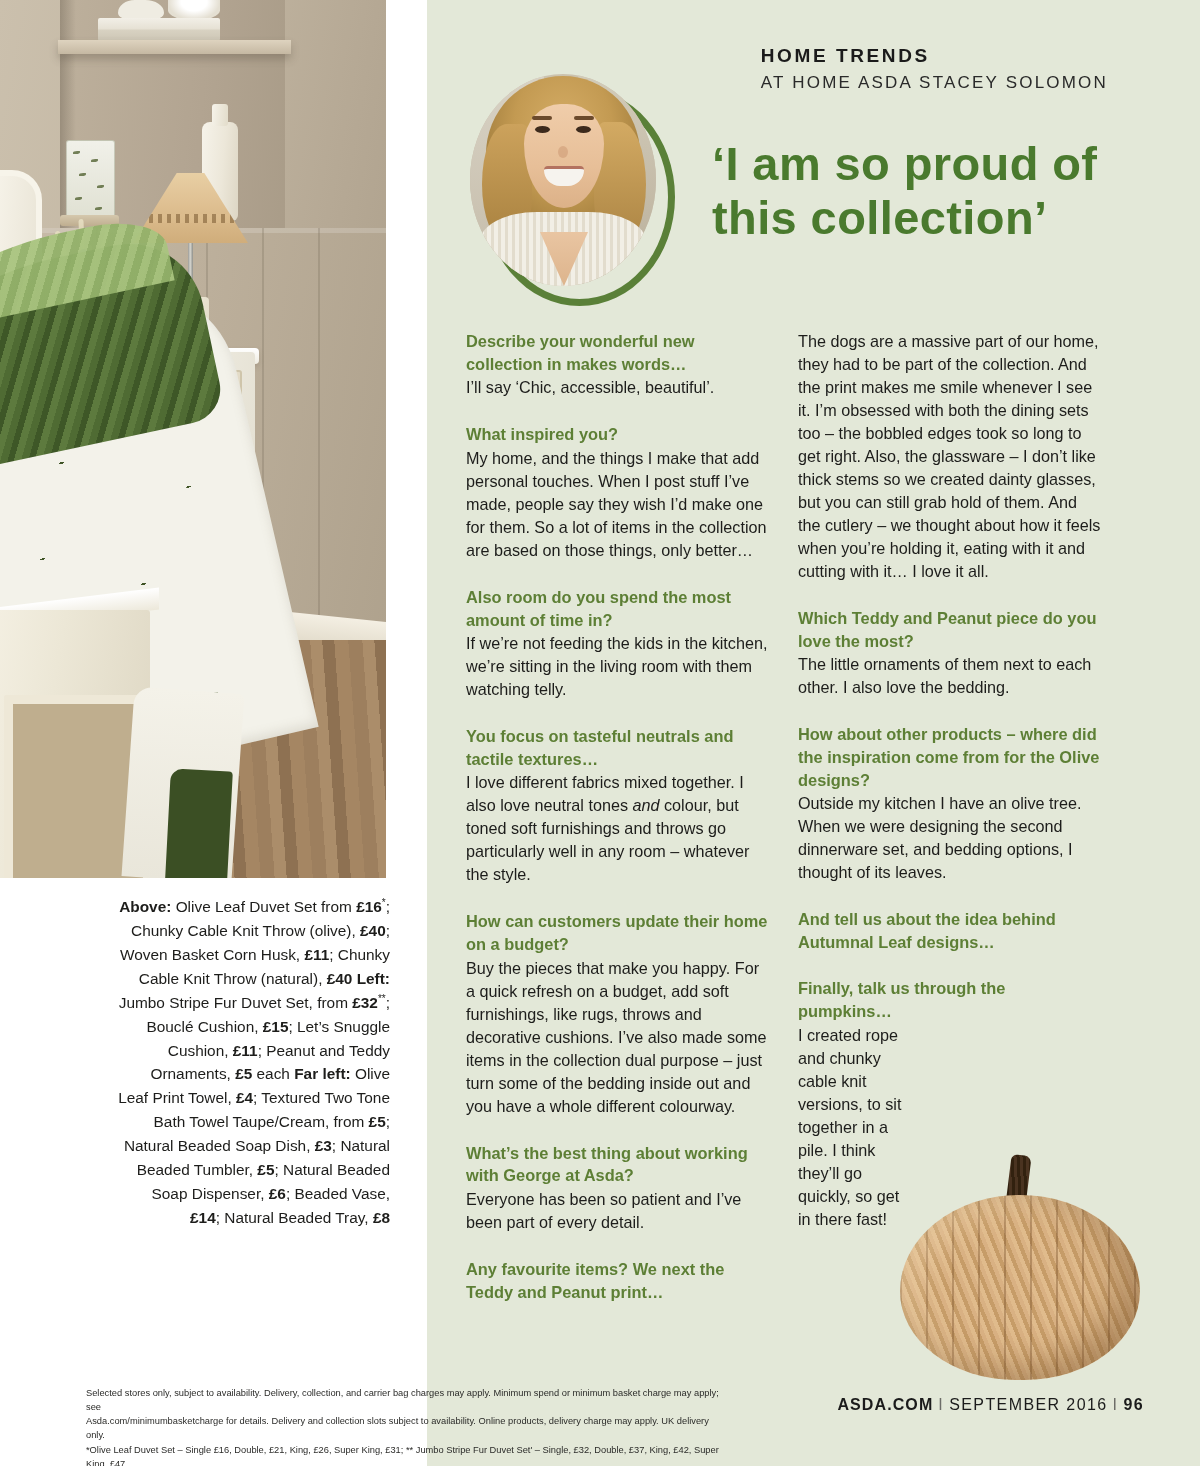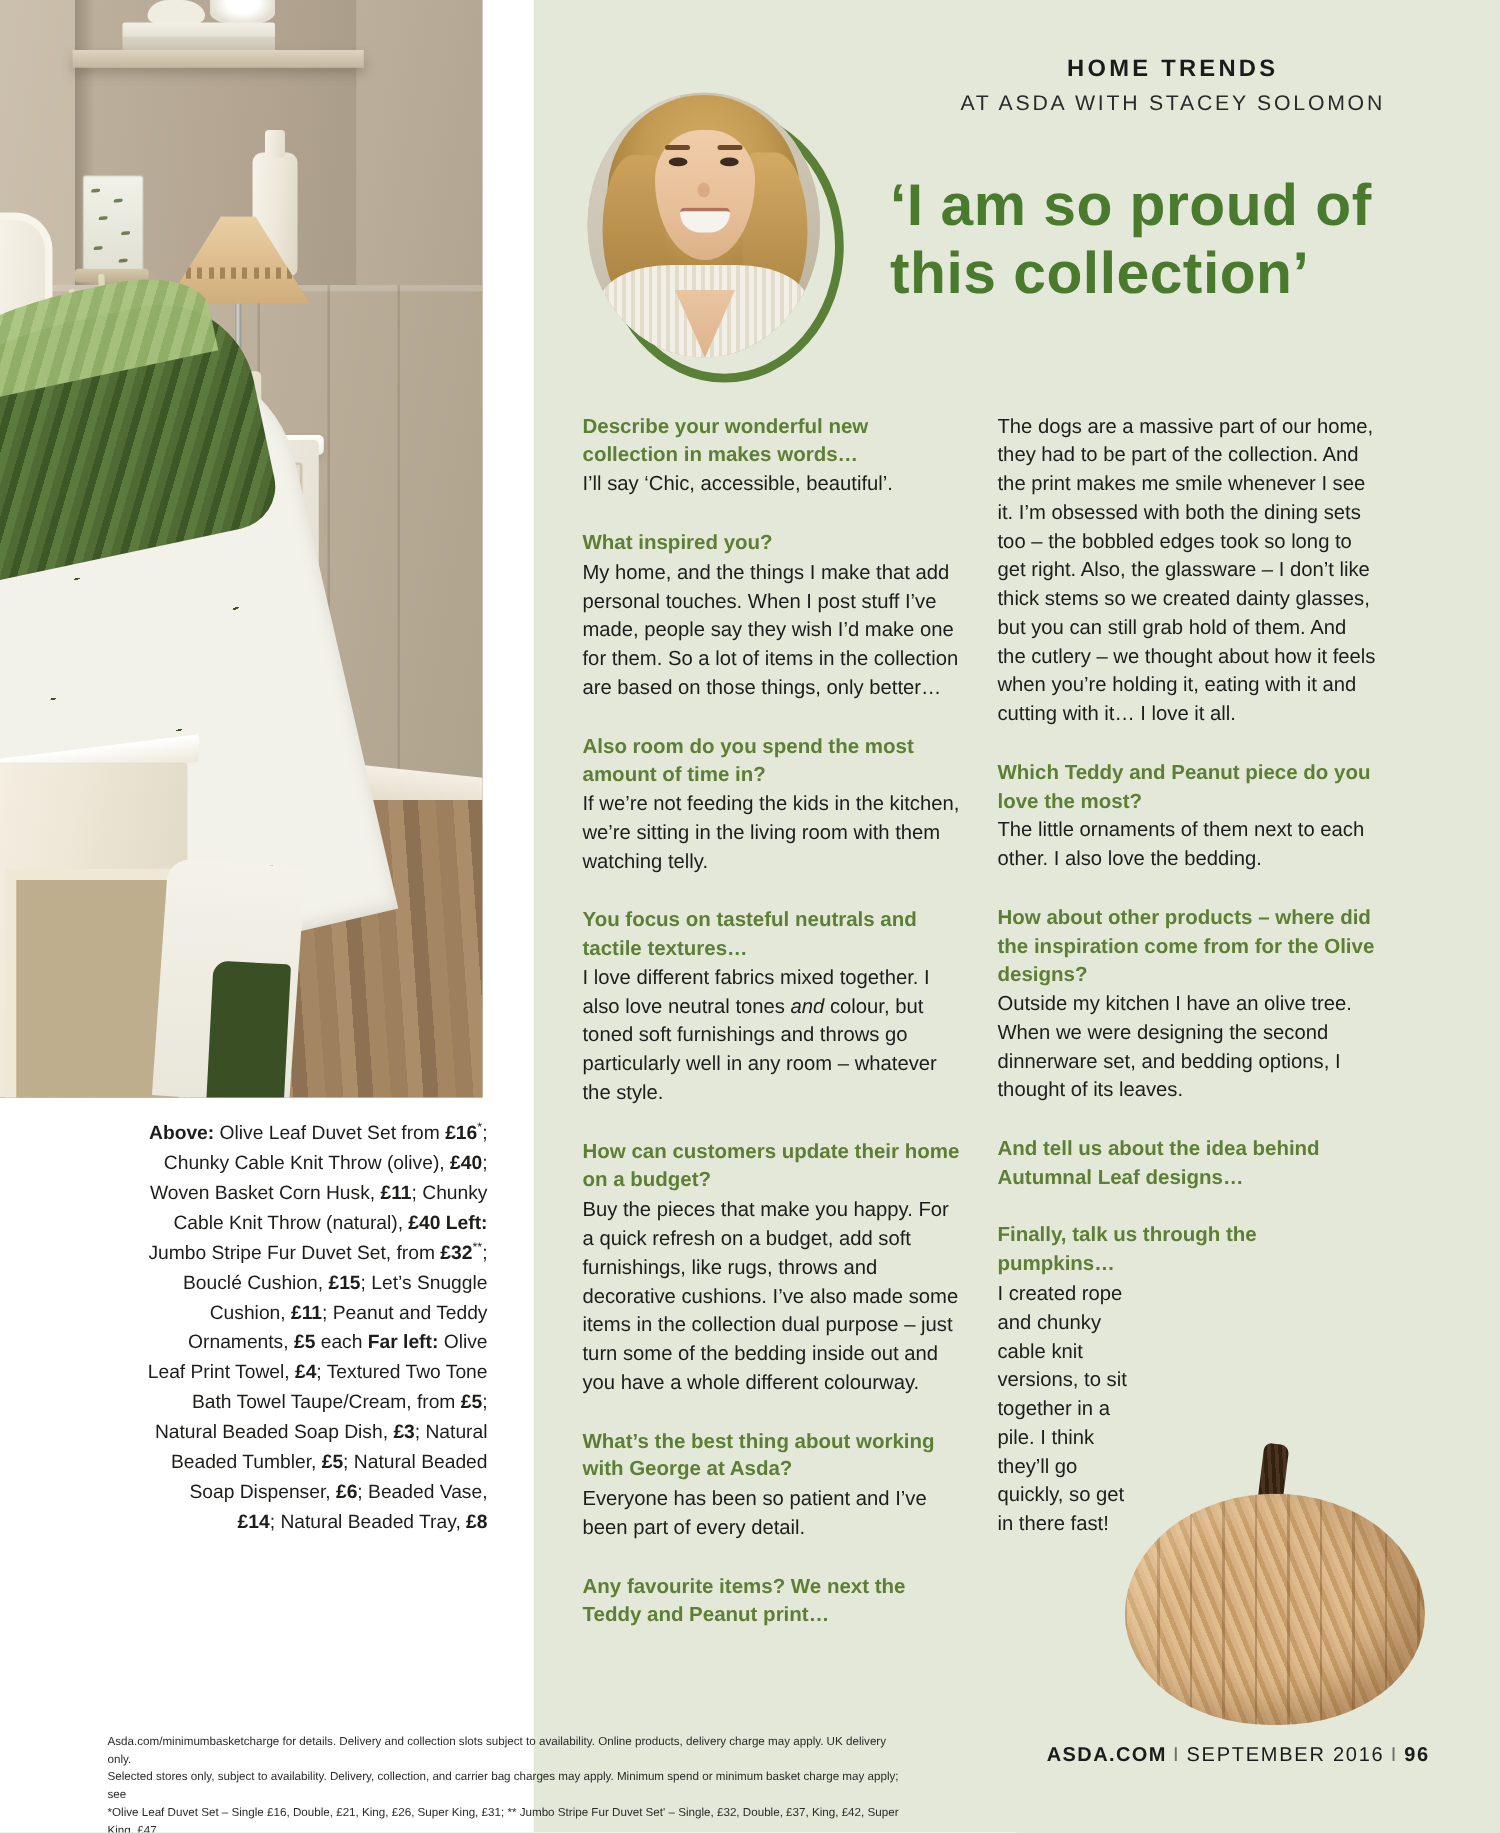--- a/index.html
+++ b/index.html
@@ -326,21 +326,21 @@
     background: #3b4f24;
     border-radius: 12px 4px 0 0;
     transform: rotate(3deg);
   }
 
   
   .kicker {
     position: absolute;
     right: 92px;
     top: 44px;
-    text-align: center;
+    text-align: left;
     line-height: 1.25;
   }
   .kicker-main {
     font-size: 19px;
     font-weight: 700;
     letter-spacing: 2.6px;
     color: #1b1b1b;
   }
   .kicker-sub {
     font-size: 17px;
@@ -604,21 +604,21 @@
     <div class="chest-top"></div>
     <div class="chest"></div>
     <div class="chest-panel"></div>
     <div class="hang-cloth"></div>
     <div class="hang-dark"></div>
   </div>
 </div>
 
 <div class="kicker">
   <div class="kicker-main">HOME TRENDS</div>
-  <div class="kicker-sub">AT ASDA WITH STACEY SOLOMON</div>
+  <div class="kicker-sub">AT HOME ASDA STACEY SOLOMON</div>
 </div>
 
 <div class="portrait">
   <div class="portrait-ring"></div>
   <div class="portrait-photo">
     <div class="p-bg-l"></div>
     <div class="p-bg-r"></div>
     <div class="p-hair"></div>
     <div class="p-hair-l"></div>
     <div class="p-hair-r"></div>
@@ -674,20 +674,20 @@
 </div>
 
 <div class="pumpkin">
   <div class="pk-stem"></div>
   <div class="pk-body"></div>
 </div>
 
 <div class="caption"><b>Above:</b> Olive Leaf Duvet Set from <b>£16</b><sup>*</sup>; Chunky Cable Knit Throw (olive), <b>£40</b>; Woven Basket Corn Husk, <b>£11</b>; Chunky Cable Knit Throw (natural), <b>£40</b> <b>Left:</b> Jumbo Stripe Fur Duvet Set, from <b>£32</b><sup>**</sup>; Bouclé Cushion, <b>£15</b>; Let’s Snuggle Cushion, <b>£11</b>; Peanut and Teddy Ornaments, <b>£5</b> each <b>Far left:</b> Olive Leaf Print Towel, <b>£4</b>; Textured Two Tone Bath Towel Taupe/Cream, from <b>£5</b>; Natural Beaded Soap Dish, <b>£3</b>; Natural Beaded Tumbler, <b>£5</b>; Natural Beaded Soap Dispenser, <b>£6</b>; Beaded Vase, <b>£14</b>; Natural Beaded Tray, <b>£8</b></div>
 
 <div class="smallprint">
+  <div>Selected stores only, subject to availability. Delivery, collection, and carrier bag charges may apply. Minimum spend or minimum basket charge may apply; see</div>
   <div>Asda.com/minimumbasketcharge for details. Delivery and collection slots subject to availability. Online products, delivery charge may apply. UK delivery only.</div>
-  <div>Selected stores only, subject to availability. Delivery, collection, and carrier bag charges may apply. Minimum spend or minimum basket charge may apply; see</div>
   <div>*Olive Leaf Duvet Set – Single £16, Double, £21, King, £26, Super King, £31; ** Jumbo Stripe Fur Duvet Set' – Single, £32, Double, £37, King, £42, Super King, £47</div>
 </div>
 
 <div class="colophon">
   <span class="brand">ASDA.COM</span><span class="sep">I</span><span>SEPTEMBER 2016</span><span class="sep">I</span><span class="pg">96</span>
 </div>
 
 </body></html>

